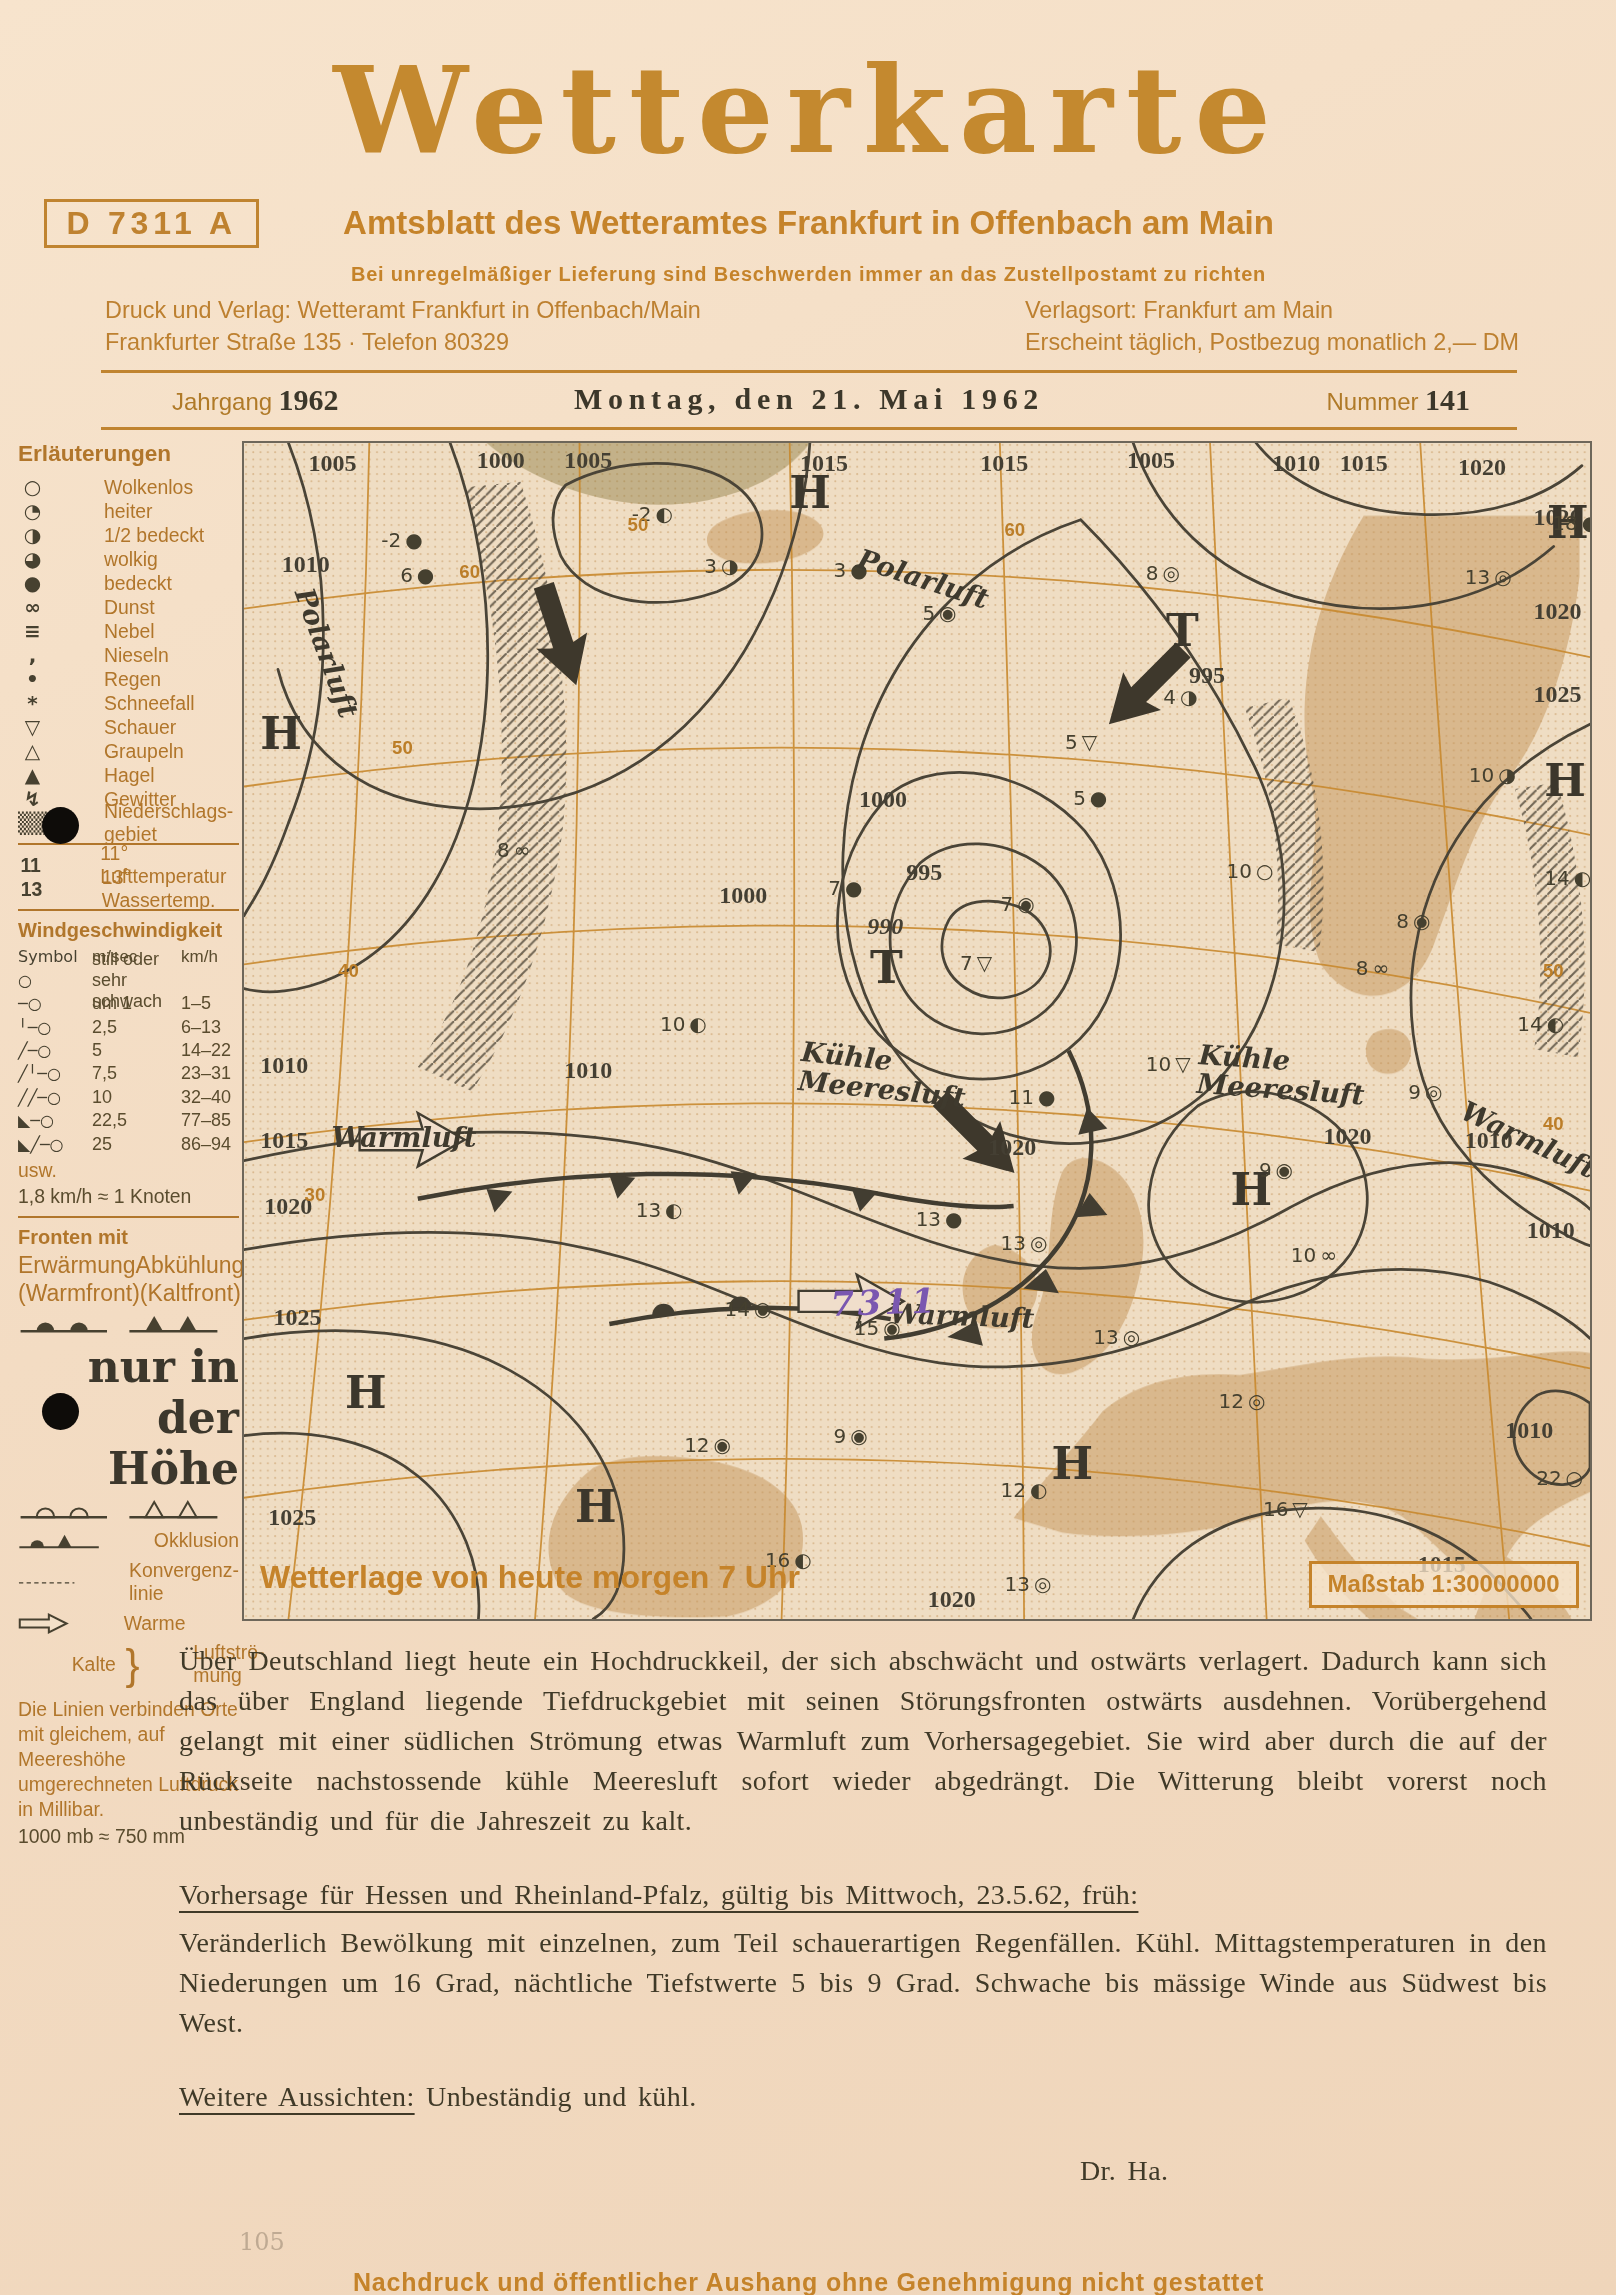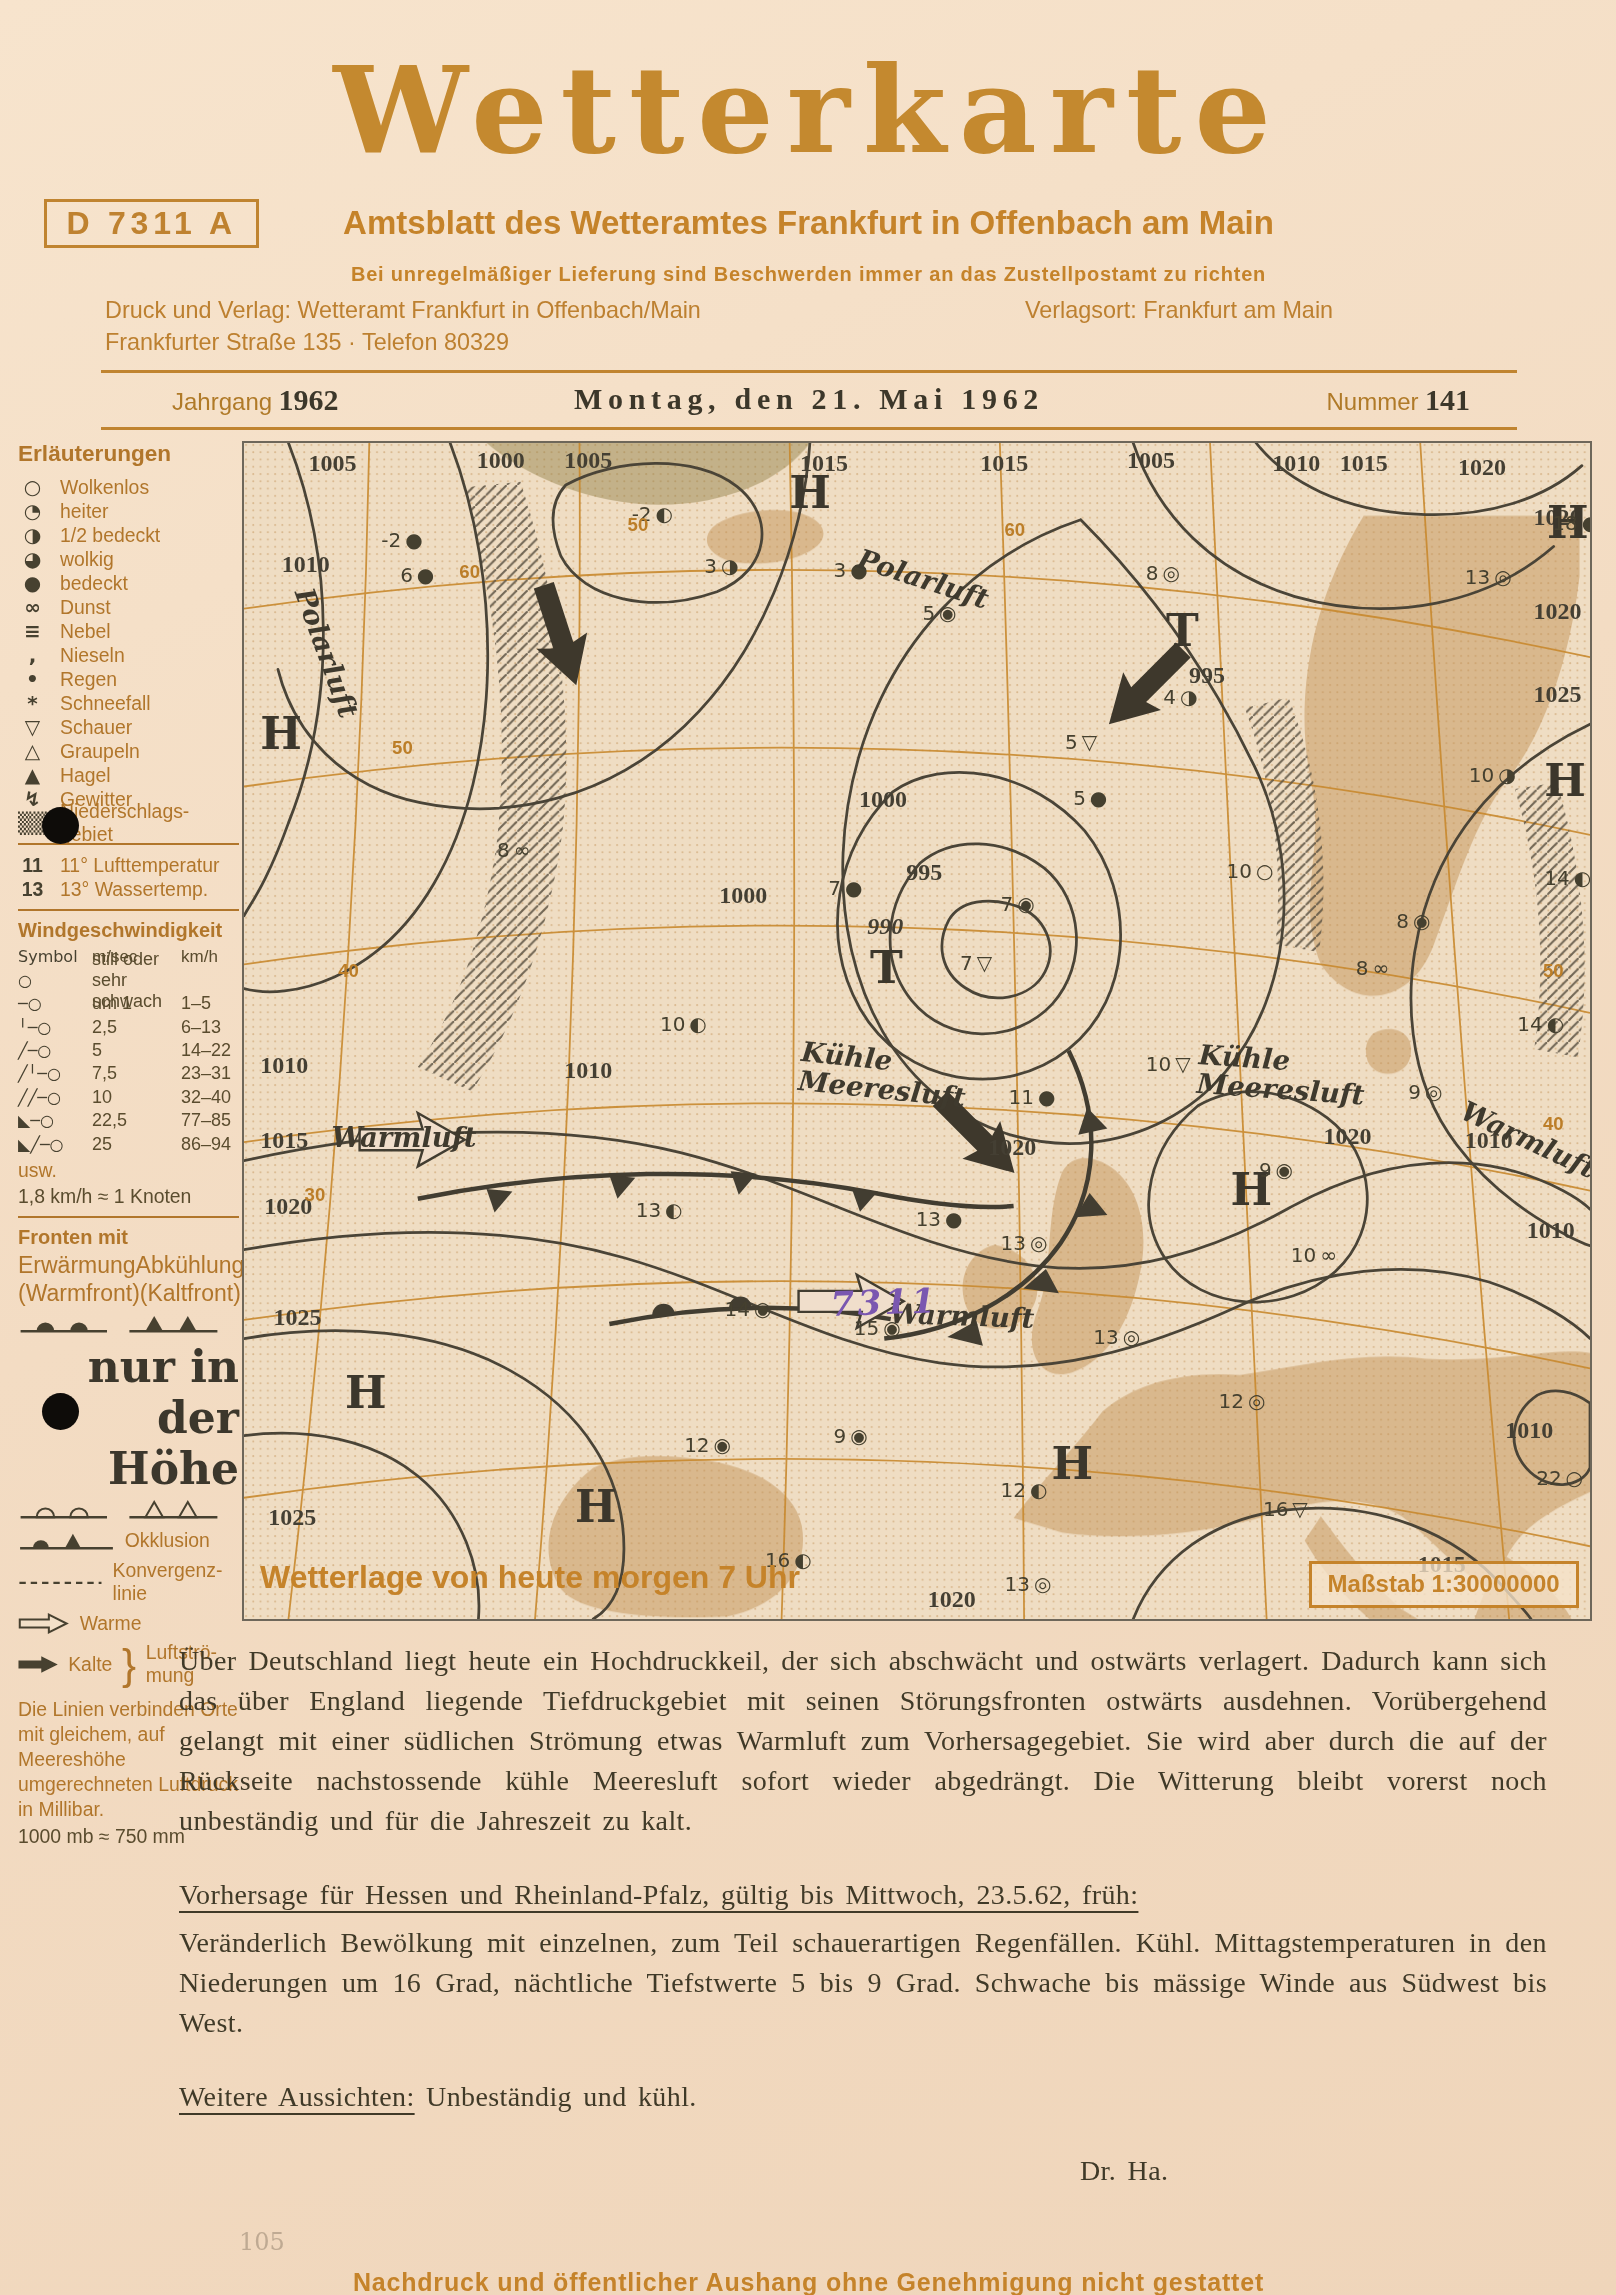--- a/index.html
+++ b/index.html
@@ -29,21 +29,21 @@
   #dl-num{position:absolute;right:47px;top:3.2px;}
 
   
   #legend{position:absolute;left:18px;top:441px;width:221px;
           font-family:"Liberation Sans",sans-serif;color:#b1762b;font-size:19.4px;}
   .ltitle{font-weight:bold;font-size:22.6px;margin-bottom:8px;}
   .ltitle2{font-weight:bold;font-size:20px;margin:4.8px 0 3.2px;}
   .lrow{display:flex;align-items:center;gap:13px;height:24px;}
   .lsym{width:29px;text-align:center;color:#474130;font-family:"DejaVu Sans",sans-serif;
         font-size:20px;font-weight:bold;line-height:1;}
-  .llab{color:#b1762b;}
+  .llab{color:#b1762b;margin-left:44px;}
   .lsep{border:none;border-top:2.4px solid #b1762b;margin:8px 0;}
   .tline .tnum{width:29px;text-align:center;color:#474130;font-weight:bold;}
   .wrow{display:flex;align-items:center;height:23.4px;font-size:18px;}
   .whead{color:#b1762b;font-size:17px;}
   .w-s{width:74px;color:#474130;font-family:"DejaVu Sans",sans-serif;font-size:16px;}
   .w-m{width:89px;color:#5a4c2e;}
   .w-k{width:57px;color:#5a4c2e;}
   .lmisc{margin:3.2px 0;}
   .lmisc.dark{color:#5a4c2e;}
   .lmisc.center{text-align:right;}
@@ -95,20 +95,21 @@
   <div id="doc-code">D 7311 A</div>
   <h1 id="title">Wetterkarte</h1>
   <div id="subtitle">Amtsblatt des Wetteramtes Frankfurt in Offenbach am Main</div>
   <div id="notice">Bei unregelmäßiger Lieferung sind Beschwerden immer an das Zustellpostamt zu richten</div>
   <div id="pub-left" class="pub">
     <div>Druck und Verlag: Wetteramt Frankfurt in Offenbach/Main</div>
     <div>Frankfurter Straße 135 · Telefon 80329</div>
   </div>
   <div id="pub-right" class="pub">
     <div>Verlagsort: Frankfurt am Main</div>
+    <div>Erscheint täglich, Postbezug monatlich 2,— DM</div>
   </div>
   <div class="rule" id="rule1"></div>
   <div id="dateline">
     <span id="dl-vol"><span class="dl-label">Jahrgang</span>&nbsp;&nbsp;<span class="dl-value">1962</span></span>
     <span id="dl-date" class="dl-value">Montag, den 21. Mai 1962</span>
     <span id="dl-num"><span class="dl-label">Nummer</span>&nbsp;&nbsp;<span class="dl-value">141</span></span>
   </div>
   <div class="rule" id="rule2"></div>
 
   <aside id="legend">

